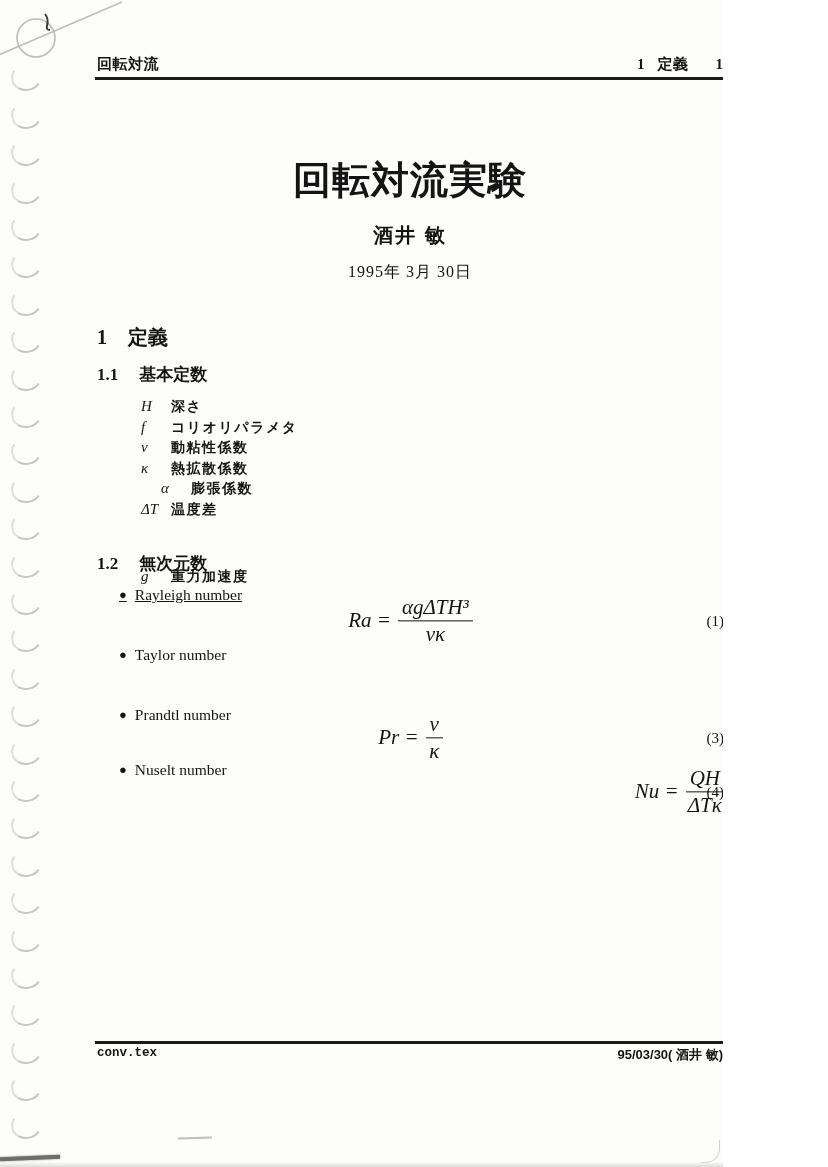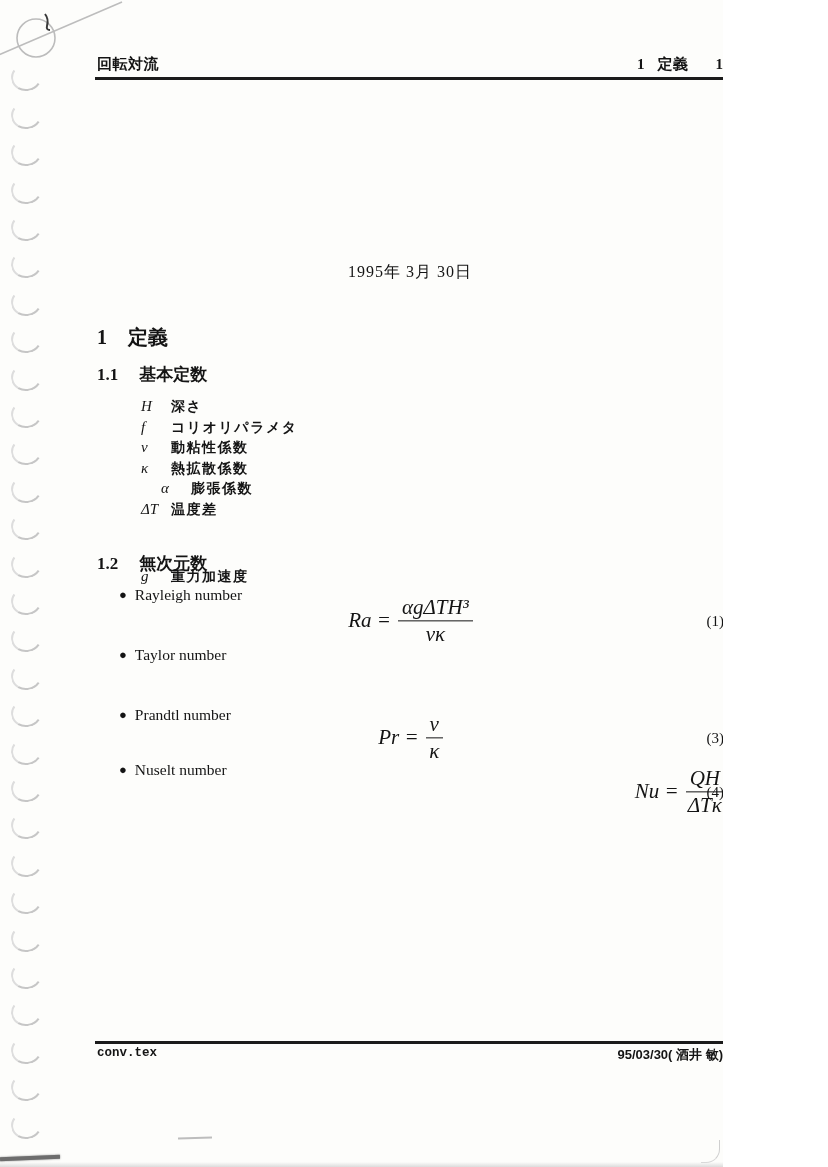--- a/index.html
+++ b/index.html
@@ -108,20 +108,22 @@
   <div class="smudge-bl"></div>
   <div class="corner-br"></div>
   <div class="bottom-shade"></div>
 
   <div class="hdr-left">回転対流</div>
   <div class="hdr-right">
     <span class="secno">1</span><span class="sectitle">定義</span><span class="pageno">1</span>
   </div>
   <div class="rule rule-top"></div>
 
+  <div class="doc-title">回転対流実験</div>
+  <div class="doc-author">酒井 敏</div>
   <div class="doc-date">1995年 3月 30日</div>
 
   <div class="h-sec h1">
     <span class="no">1</span><span>定義</span>
   </div>
 
   <div class="h-sec h2 h2-11">
     <span class="no">1.1</span><span>基本定数</span>
   </div>
 
@@ -144,21 +146,21 @@
     <span class="sym">ΔT</span><span class="nm">温度差</span>
   </div>
   <div class="const-row" style="top:544px;margin-top:23px;">
     <span class="sym">g</span><span class="nm">重力加速度</span>
   </div>
 
   <div class="h-sec h2 h2-12">
     <span class="no">1.2</span><span>無次元数</span>
   </div>
 
-  <div class="bullet-row" style="top:586px;">
+  <div class="bullet-row" style="top:586px;text-decoration:underline;">
     <span class="b">●</span><span>Rayleigh number</span>
   </div>
   <div class="eqrow" style="top:621px;">
     <span class="eq">
       <span class="lhs">Ra =</span>
       <span class="frac">
         <span class="num">αgΔTH³</span>
         <span class="den">νκ</span>
       </span>
     </span>

